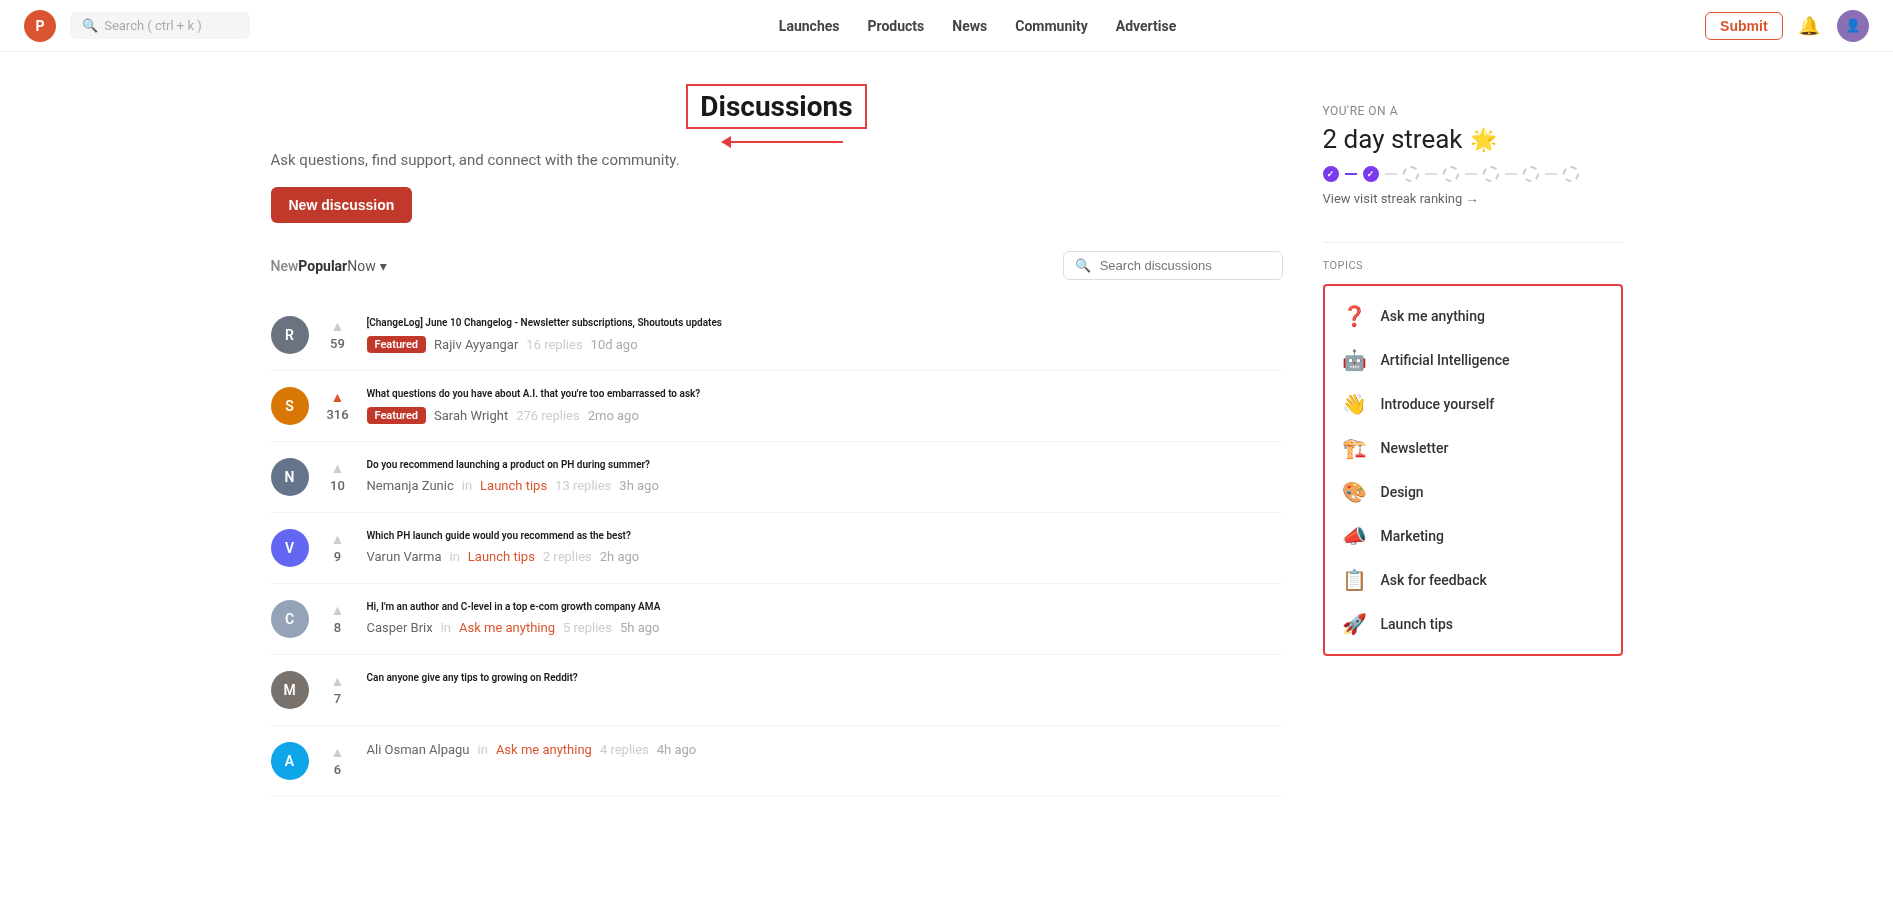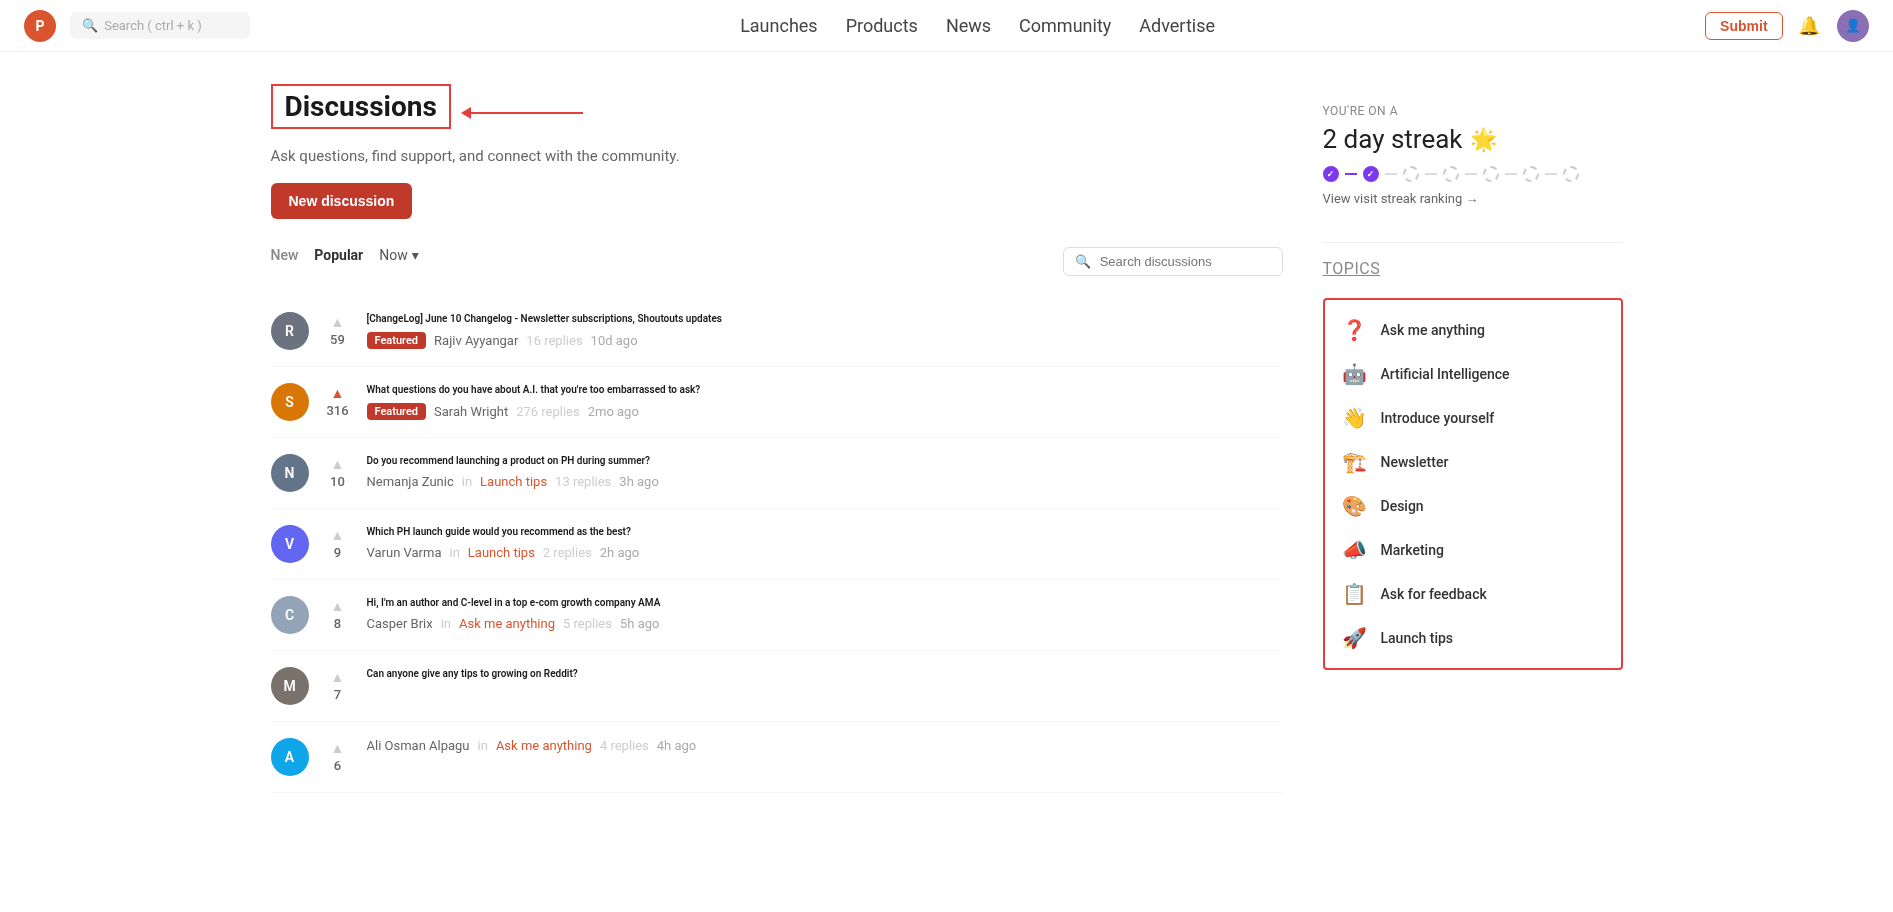--- a/index.html
+++ b/index.html
@@ -16,21 +16,21 @@
       display: flex; align-items: center; justify-content: center;
       color: #fff; font-weight: 700; font-size: 14px; flex-shrink: 0; margin-right: 14px;
     }
     .nav-search {
       display: flex; align-items: center; background: #f5f5f5; border-radius: 6px;
       padding: 6px 12px; gap: 6px; width: 180px; cursor: text;
     }
     .nav-search-icon { color: #999; font-size: 13px; }
     .nav-search-text { color: #aaa; font-size: 13px; }
     .nav-links { display: flex; gap: 28px; margin: 0 auto; }
-    .nav-link { color: #444; text-decoration: none; font-size: 18px; font-weight: 400; }
+    .nav-link { color: #444; text-decoration: none; font-size: 14px; font-weight: 700; }
     .nav-right { display: flex; align-items: center; gap: 16px; }
     .nav-submit-btn {
       border: 1.5px solid #da552f; color: #da552f; background: transparent;
       border-radius: 6px; padding: 5px 14px; font-size: 14px; font-weight: 600; cursor: pointer;
     }
     .nav-bell { font-size: 18px; color: #666; cursor: pointer; }
     .nav-avatar {
       width: 32px; height: 32px; border-radius: 50%; background: #8b6fb5;
       display: flex; align-items: center; justify-content: center; color: #fff; font-size: 13px; overflow: hidden;
     }
@@ -48,21 +48,21 @@
     }
     .page-title { font-size: 28px; font-weight: 700; color: #1a1a1a; }
     .page-subtitle { color: #666; font-size: 15px; margin-bottom: 18px; }
     .new-discussion-btn {
       background: #c0392b; color: #fff; border: none; border-radius: 6px;
       padding: 10px 18px; font-size: 14px; font-weight: 600; cursor: pointer;
     }
 
     
     .filter-bar {
-      display: flex; align-items: flex-start; gap: 16px; margin-bottom: 20px;
+      display: flex; align-items: center; margin-bottom: 20px;
     }
     .filter-tab { color: #888; font-size: 14px; cursor: pointer; font-weight: 500; }
     .filter-tab.active { color: #333; font-weight: 700; }
     .filter-dropdown {
       display: flex; align-items: center; gap: 4px; color: #555; font-size: 14px; cursor: pointer;
     }
     .filter-search {
       margin-left: auto; display: flex; align-items: center; gap: 8px;
       border: 1px solid #ddd; border-radius: 6px; padding: 6px 12px; width: 220px;
     }
@@ -105,32 +105,32 @@
     .dot { width: 16px; height: 16px; border-radius: 50%; border: 2px solid #ddd; background: #fff; }
     .dot.filled { background: #7c3aed; border-color: #7c3aed; display: flex; align-items: center; justify-content: center; }
     .dot.filled::after { content: '✓'; color: #fff; font-size: 9px; font-weight: 700; }
     .dot.dashed { border: 2px dashed #ccc; background: #fff; }
     .dot-connector { width: 12px; height: 2px; background: #ddd; }
     .dot-connector.filled { background: #7c3aed; }
     .streak-link { color: #666; font-size: 13px; cursor: pointer; }
     .sidebar-divider { border: none; border-top: 1px solid #eee; margin: 16px 0; }
 
     
-    .topics-label { color: #888; font-size: 16px; text-transform: uppercase; letter-spacing: 0.5px; margin-bottom: 20px; text-decoration: underline; }
+    .topics-label { color: #888; font-size: 11px; text-transform: uppercase; letter-spacing: 0.5px; margin-bottom: 12px; }
     .topics-box {
       border: 2px solid #e53e3e; border-radius: 4px; padding: 8px 0;
     }
     .topic-item {
       display: flex; align-items: center; gap: 12px; padding: 10px 16px; cursor: pointer;
     }
     .topic-icon { font-size: 20px; width: 28px; text-align: center; flex-shrink: 0; }
     .topic-name { font-size: 14px; color: #333; font-weight: 500; }
 
     
-    .header-row { display: flex; align-items: center; gap: 0; margin-bottom: 8px; }
+    .header-row { display: flex; align-items: center; gap: 0; margin-bottom: 8px; flex-direction: column; }
     .red-arrow {
       display: inline-block; width: 120px; height: 2px; background: #e53e3e;
       position: relative; margin-left: 12px; margin-top: 2px;
     }
     .red-arrow::before {
       content: ''; position: absolute; left: -8px; top: -5px;
       border: 6px solid transparent; border-right: 10px solid #e53e3e;
     }
 
     

